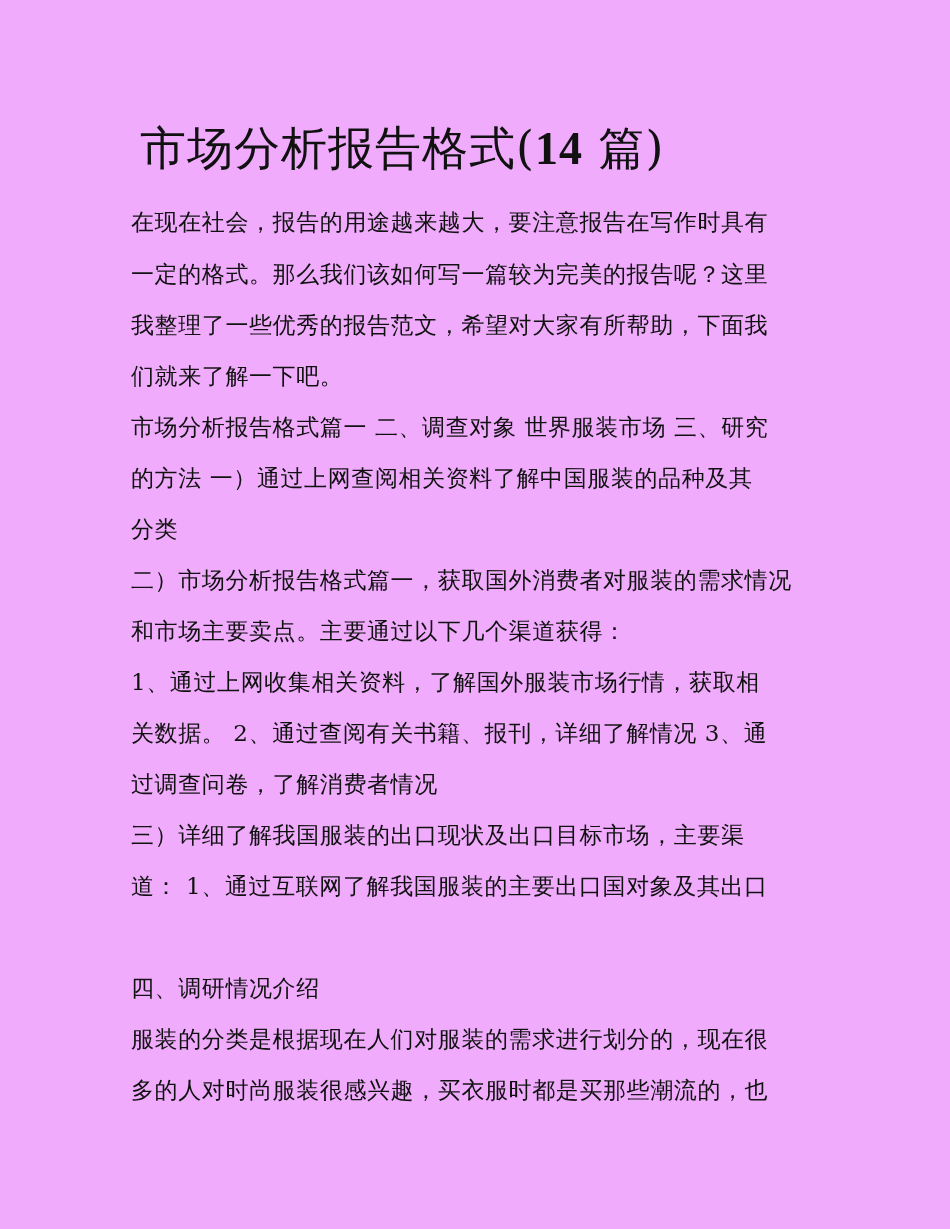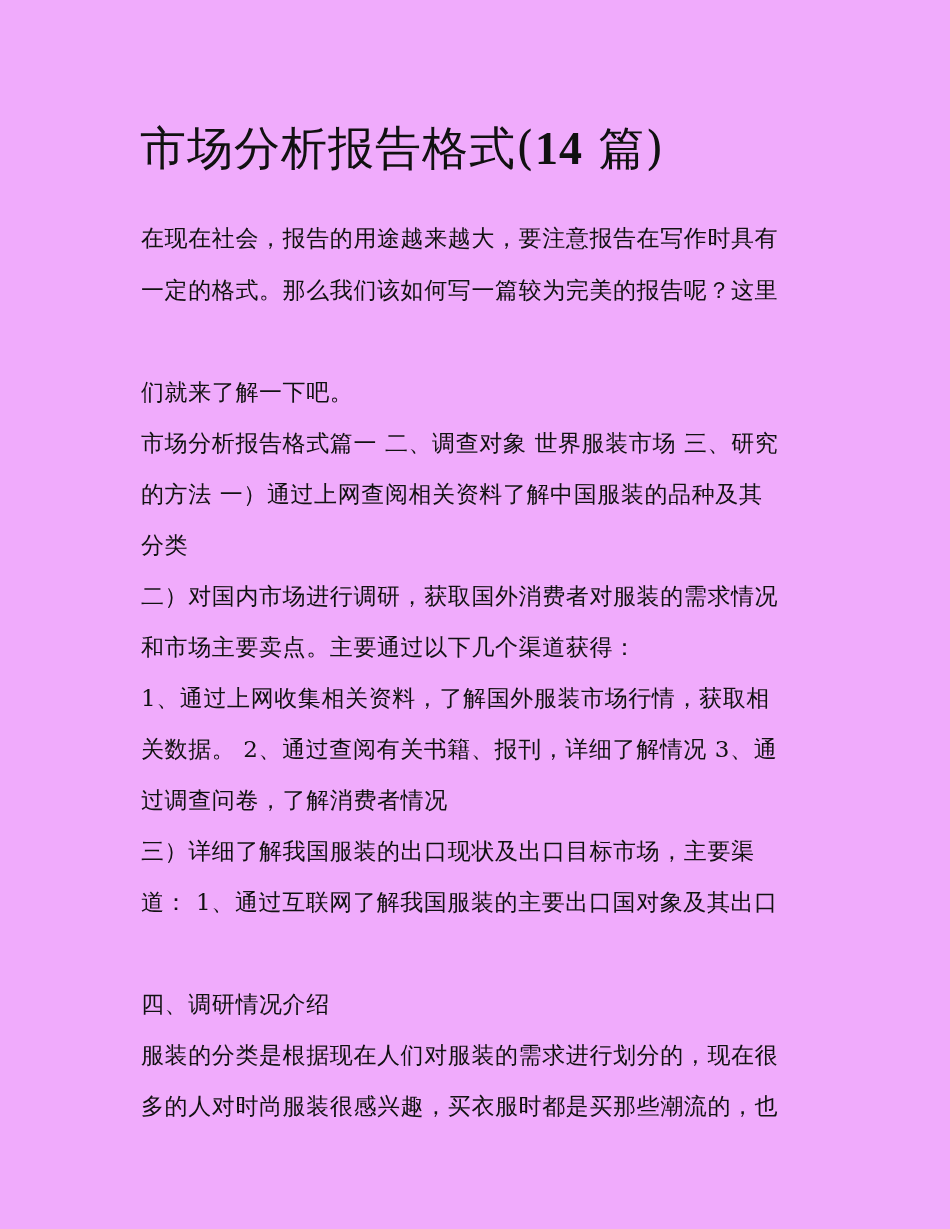--- a/index.html
+++ b/index.html
@@ -33,44 +33,44 @@
       font-weight: normal;
       letter-spacing: 1px;
       margin: 0;
     }
     .title .num {
       font-weight: bold;
       font-family: "Liberation Serif", "DejaVu Serif", serif;
     }
     .line {
       position: absolute;
-      left: 141px;
+      left: 131px;
       font-size: 23px;
       line-height: 32px;
       white-space: nowrap;
       letter-spacing: 0.6px;
-      margin-top: 16px;
     }
   </style>
 </head>
 <body>
 
 <div class="page">
 
   <h1 class="title"><span>市场分析报告格式(</span><span class="num">14</span><span> 篇)</span></h1>
 
   <div class="line" style="top:206px">在现在社会，报告的用途越来越大，要注意报告在写作时具有</div>
   <div class="line" style="top:258px">一定的格式。那么我们该如何写一篇较为完美的报告呢？这里</div>
+  <div class="line" style="top:309px">我整理了一些优秀的报告范文，希望对大家有所帮助，下面我</div>
   <div class="line" style="top:360px">们就来了解一下吧。</div>
 
   <div class="line" style="top:411px">市场分析报告格式篇一 二、调查对象 世界服装市场 三、研究</div>
   <div class="line" style="top:462px">的方法 一）通过上网查阅相关资料了解中国服装的品种及其</div>
   <div class="line" style="top:513px">分类</div>
 
-  <div class="line" style="top:564px">二）对国内市场进行调研，获取国外消费者对服装的需求情况</div>
+  <div class="line" style="top:564px">二）市场分析报告格式篇一，获取国外消费者对服装的需求情况</div>
   <div class="line" style="top:615px">和市场主要卖点。主要通过以下几个渠道获得：</div>
   <div class="line" style="top:666px">1、通过上网收集相关资料，了解国外服装市场行情，获取相</div>
   <div class="line" style="top:717px">关数据。 2、通过查阅有关书籍、报刊，详细了解情况 3、通</div>
   <div class="line" style="top:768px">过调查问卷，了解消费者情况</div>
 
   <div class="line" style="top:819px">三）详细了解我国服装的出口现状及出口目标市场，主要渠</div>
   <div class="line" style="top:870px">道： 1、通过互联网了解我国服装的主要出口国对象及其出口</div>
 
   <div class="line" style="top:1023px">服装的分类是根据现在人们对服装的需求进行划分的，现在很</div>
 

